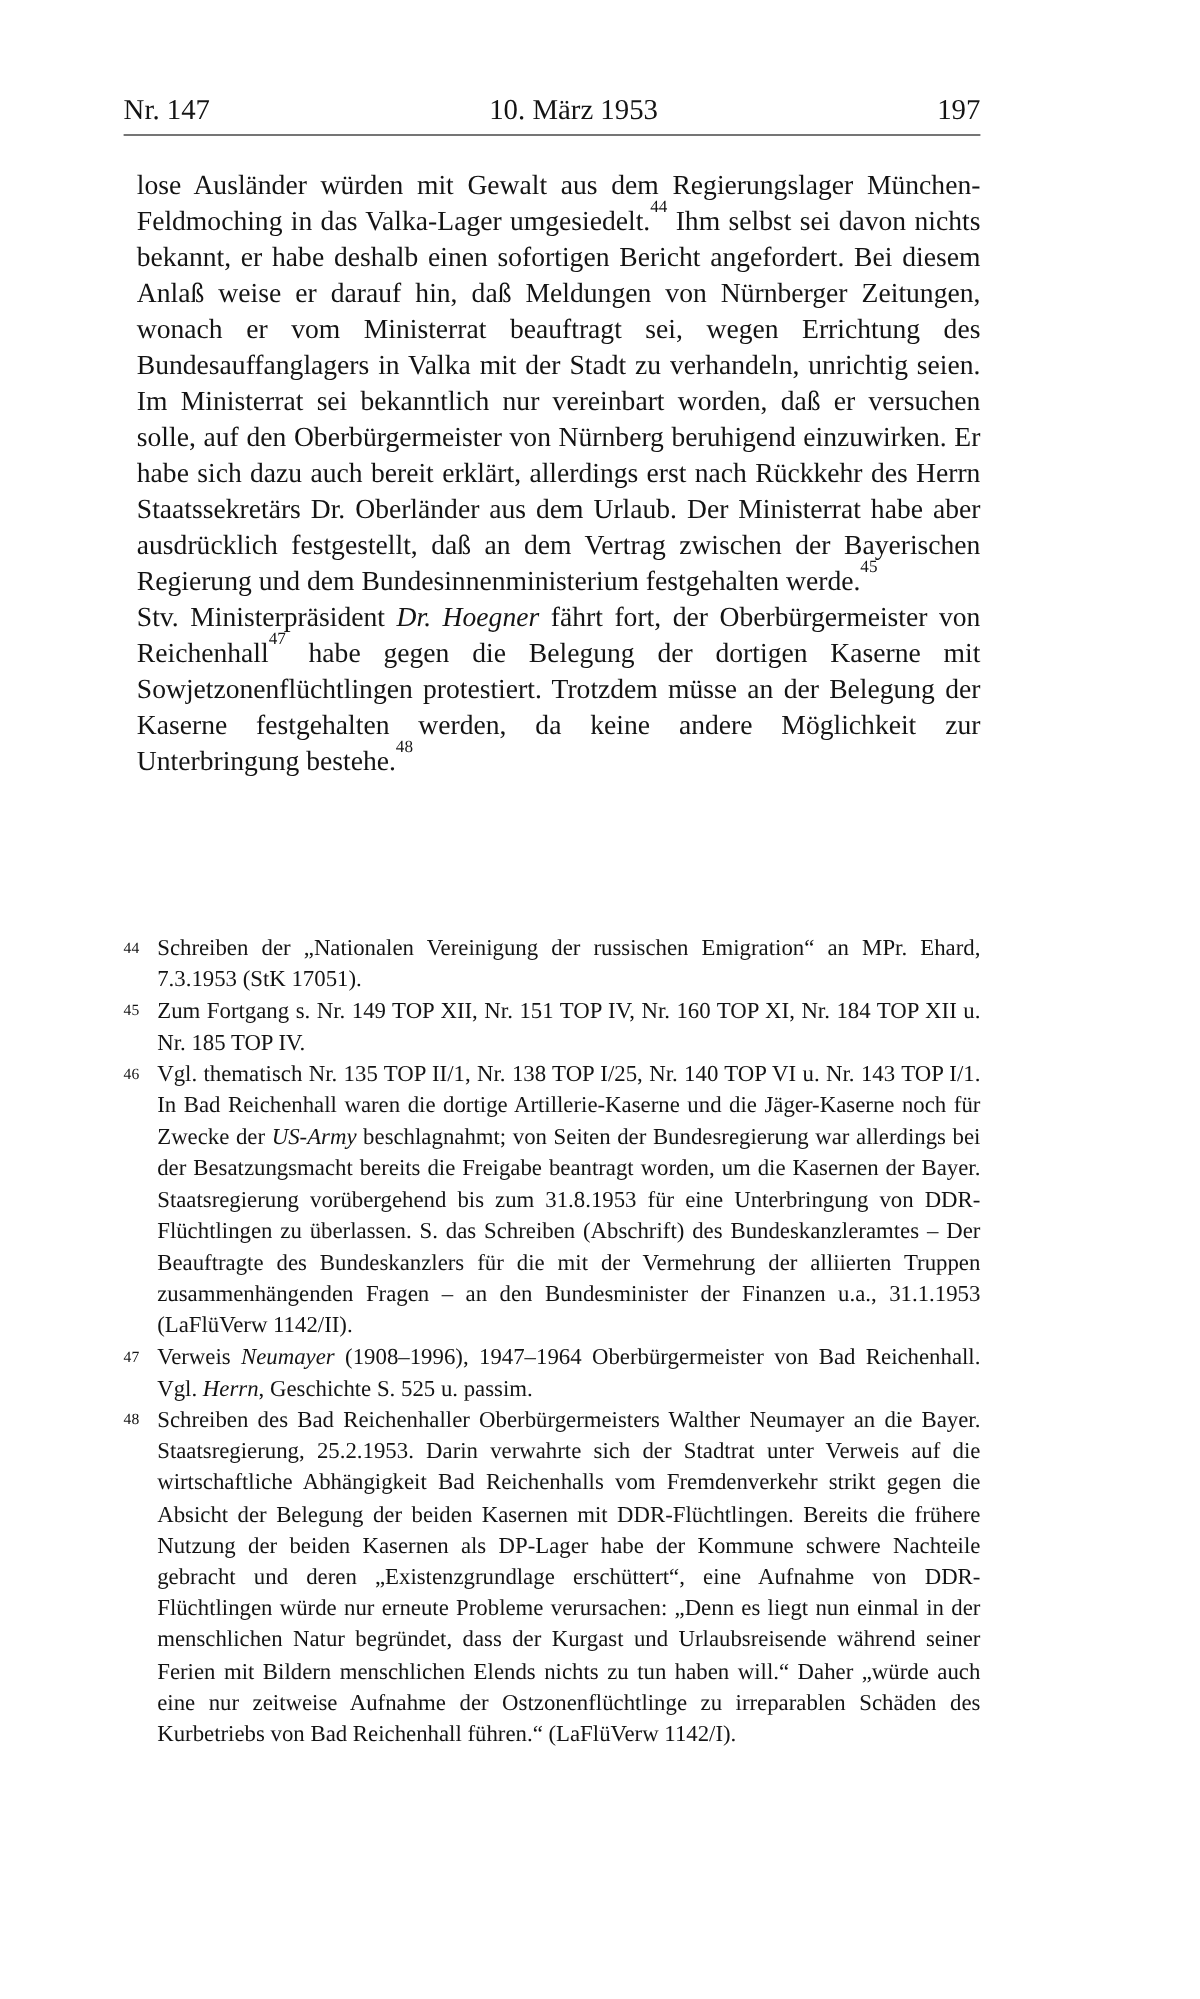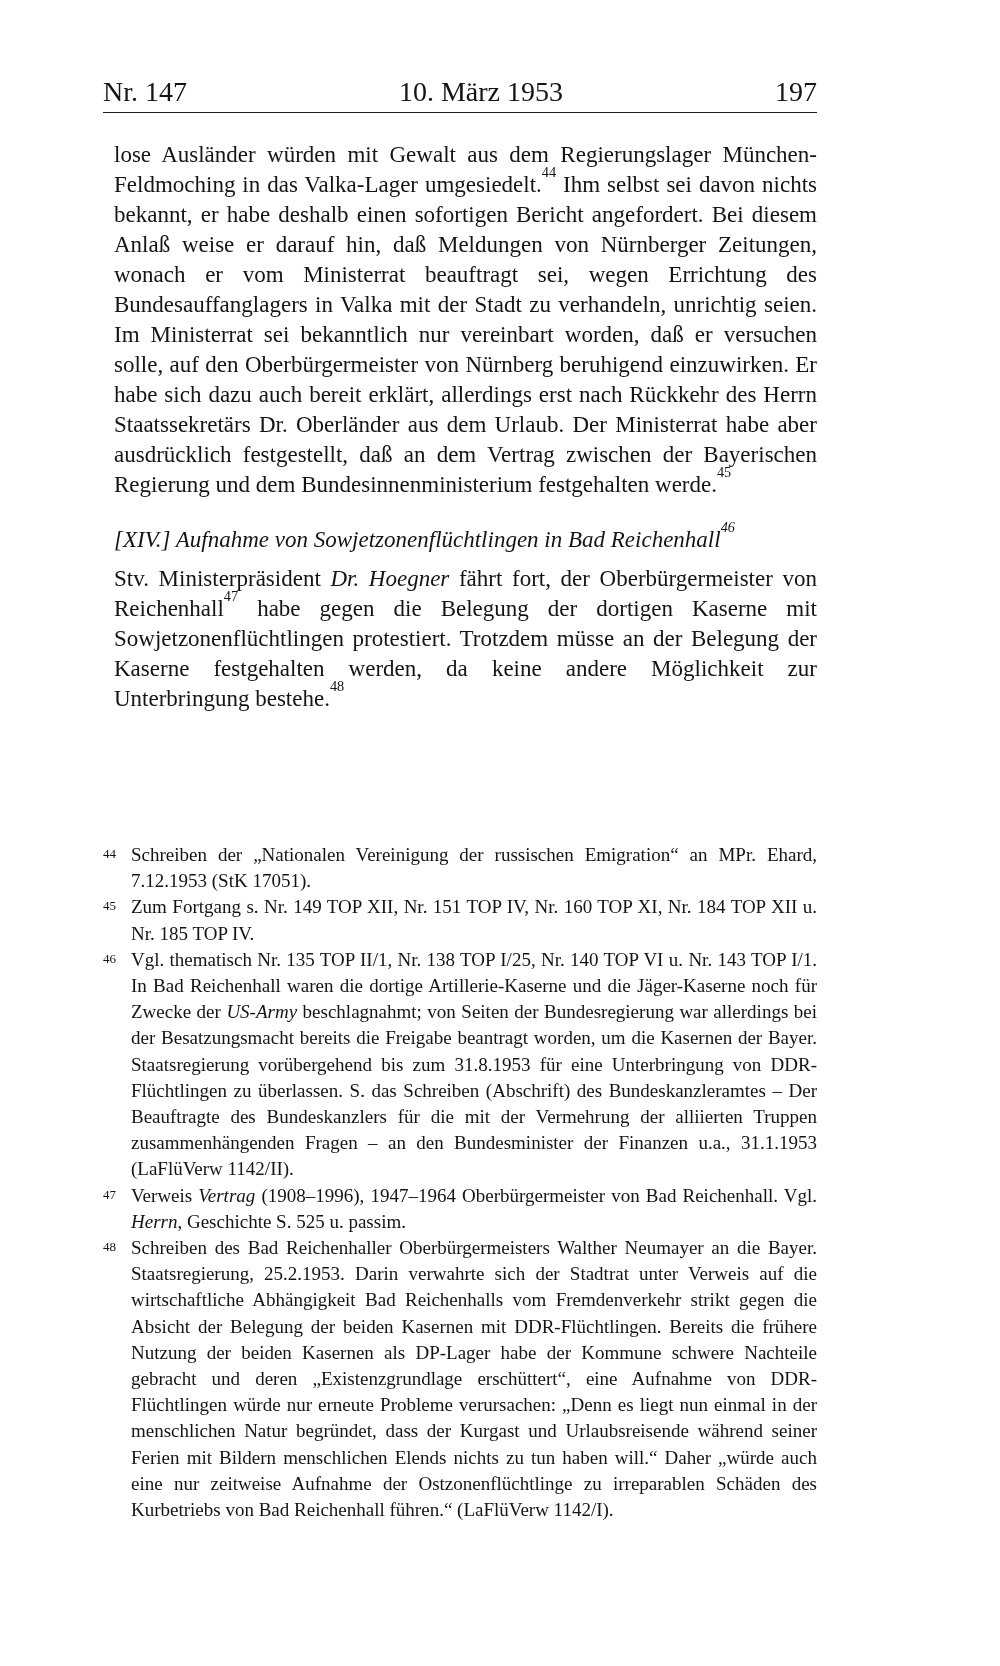--- a/index.html
+++ b/index.html
@@ -19,21 +19,21 @@
     width: 714px;
     margin: 0;
     padding-left: 103px;
     padding-top: 80px;
   }
   
   .runhead {
     display: flex;
     justify-content: space-between;
     align-items: baseline;
-    font-size: 28px;
+    font-size: 24px;
     line-height: 24px;
   }
   .runhead .center { text-align: center; }
   .runhead .right  { text-align: left; }
   .head-rule {
     border: none;
     border-top: 1.5px solid #1c1c1c;
     margin: 8px 0 0 0;
     width: 714px;
     height: 0;
@@ -91,30 +91,29 @@
   <div class="runhead">
     <span>Nr. 147</span>
     <span class="center">10. März 1953</span>
     <span class="right">197</span>
   </div>
   <hr class="head-rule">
 
   <div class="bodytext">
     <p><span>lose Ausländer würden mit Gewalt aus dem Regierungslager München-Feldmoching in das Valka-Lager umgesiedelt.</span><sup class="fnref">44</sup><span> Ihm selbst sei davon nichts bekannt, er habe deshalb einen sofortigen Bericht angefordert. Bei diesem Anlaß weise er darauf hin, daß Meldungen von Nürnberger Zeitungen, wonach er vom Ministerrat beauftragt sei, wegen Errichtung des Bundesauffanglagers in Valka mit der Stadt zu verhandeln, unrichtig seien. Im Ministerrat sei bekanntlich nur vereinbart worden, daß er versuchen solle, auf den Oberbürgermeister von Nürnberg beruhigend einzuwirken. Er habe sich dazu auch bereit erklärt, allerdings erst nach Rückkehr des Herrn Staatssekretärs Dr. Oberländer aus dem Urlaub. Der Ministerrat habe aber ausdrücklich festgestellt, daß an dem Vertrag zwischen der Bayerischen Regierung und dem Bundesinnenministerium festgehalten werde.</span><sup class="fnref">45</sup></p>
 
-    <h2 class="section-heading"><span>[XIV.]</span><span> Aufnahme von Sowjetzonenflüchtlingen in Bad Reichenhall</span><sup class="fnref">46</sup></h2>
 
     <p><span>Stv. Ministerpräsident </span><span class="it">Dr. Hoegner</span><span> fährt fort, der Oberbürgermeister von Reichenhall</span><sup class="fnref">47</sup><span> habe gegen die Belegung der dortigen Kaserne mit Sowjetzonenflüchtlingen protestiert. Trotzdem müsse an der Belegung der Kaserne festgehalten werden, da keine andere Möglichkeit zur Unterbringung bestehe.</span><sup class="fnref">48</sup></p>
   </div>
 
   <div class="footnotes">
-    <p class="fn"><span class="fn-num">44</span><span>Schreiben der „Nationalen Vereinigung der russischen Emigration“ an MPr. Ehard, 7.12.1953 (StK 17051).</span></p>
+    <p class="fn"><span class="fn-num">44</span><span>Schreiben der „Nationalen Vereinigung der russischen Emigration“ an MPr. Ehard, 7.3.1953 (StK 17051).</span></p>
 
     <p class="fn"><span class="fn-num">45</span><span>Zum Fortgang s. Nr. 149 TOP XII, Nr. 151 TOP IV, Nr. 160 TOP XI, Nr. 184 TOP XII u. Nr. 185 TOP IV.</span></p>
 
     <p class="fn"><span class="fn-num">46</span><span>Vgl. thematisch Nr. 135 TOP II/1, Nr. 138 TOP I/25, Nr. 140 TOP VI u. Nr. 143 TOP I/1. In Bad Reichenhall waren die dortige Artillerie-Kaserne und die Jäger-Kaserne noch für Zwecke der </span><span class="it">US-Army</span><span> beschlagnahmt; von Seiten der Bundesregierung war allerdings bei der Besatzungsmacht bereits die Freigabe beantragt worden, um die Kasernen der Bayer. Staatsregierung vorübergehend bis zum 31.8.1953 für eine Unterbringung von DDR-Flüchtlingen zu überlassen. S. das Schreiben (Abschrift) des Bundeskanzleramtes – Der Beauftragte des Bundeskanzlers für die mit der Vermehrung der alliierten Truppen zusammenhängenden Fragen – an den Bundesminister der Finanzen u.a., 31.1.1953 (LaFlüVerw 1142/II).</span></p>
 
-    <p class="fn"><span class="fn-num">47</span><span>Verweis </span><span class="it">Vertrag</span><span> (1908–1996), 1947–1964 Oberbürgermeister von Bad Reichenhall. Vgl. </span><span class="it">Herrn</span><span>, Geschichte S. 525 u. passim.</span></p>
+    <p class="fn"><span class="fn-num">47</span><span>Verweis </span><span class="it">Neumayer</span><span> (1908–1996), 1947–1964 Oberbürgermeister von Bad Reichenhall. Vgl. </span><span class="it">Herrn</span><span>, Geschichte S. 525 u. passim.</span></p>
 
     <p class="fn"><span class="fn-num">48</span><span>Schreiben des Bad Reichenhaller Oberbürgermeisters Walther Neumayer an die Bayer. Staatsregierung, 25.2.1953. Darin verwahrte sich der Stadtrat unter Verweis auf die wirtschaftliche Abhängigkeit Bad Reichenhalls vom Fremdenverkehr strikt gegen die Absicht der Belegung der beiden Kasernen mit DDR-Flüchtlingen. Bereits die frühere Nutzung der beiden Kasernen als DP-Lager habe der Kommune schwere Nachteile gebracht und deren „Existenzgrundlage erschüttert“, eine Aufnahme von DDR-Flüchtlingen würde nur erneute Probleme verursachen: „Denn es liegt nun einmal in der menschlichen Natur begründet, dass der Kurgast und Urlaubsreisende während seiner Ferien mit Bildern menschlichen Elends nichts zu tun haben will.“ Daher „würde auch eine nur zeitweise Aufnahme der Ostzonenflüchtlinge zu irreparablen Schäden des Kurbetriebs von Bad Reichenhall führen.“ (LaFlüVerw 1142/I).</span></p>
   </div>
 
 </div>
 
 </body></html>

